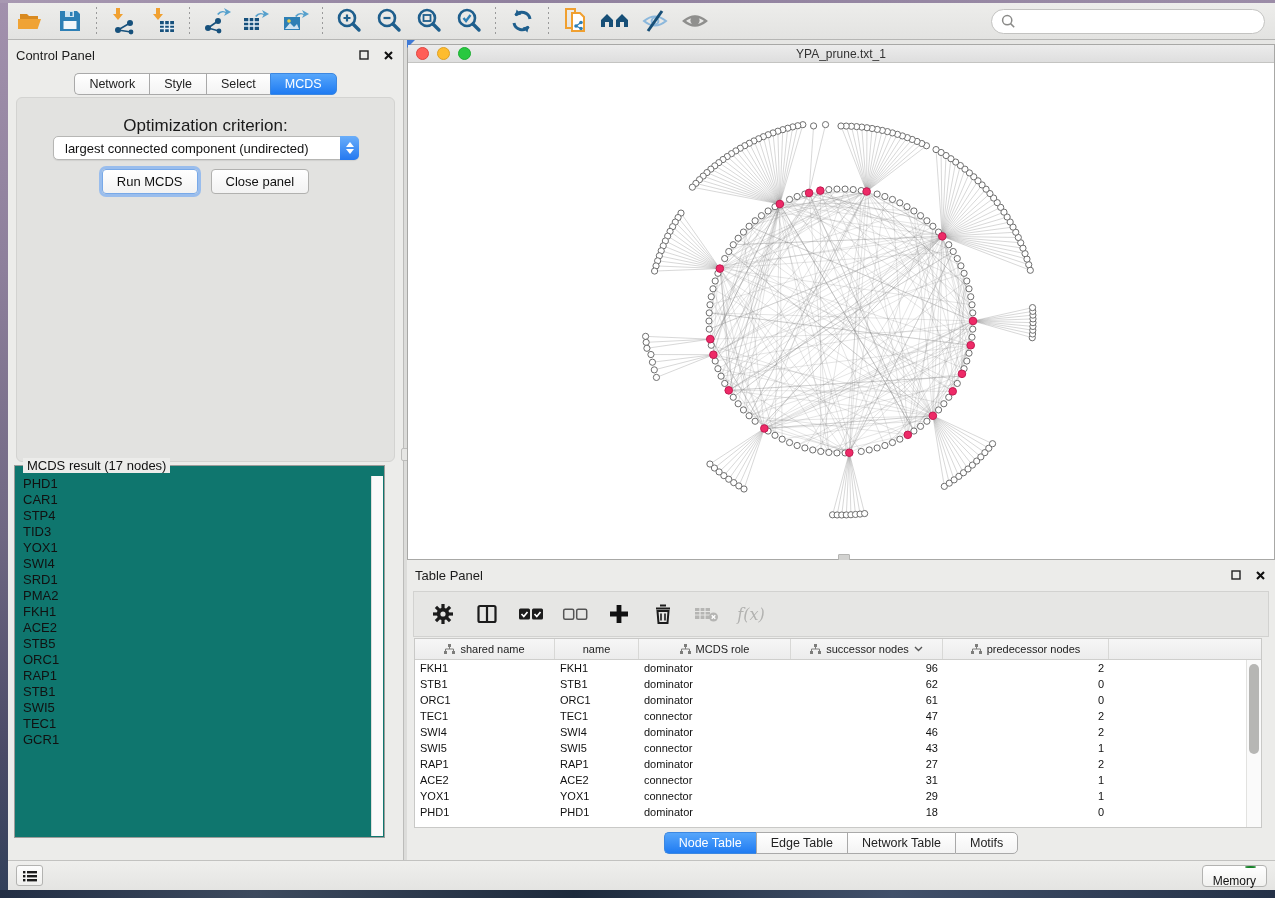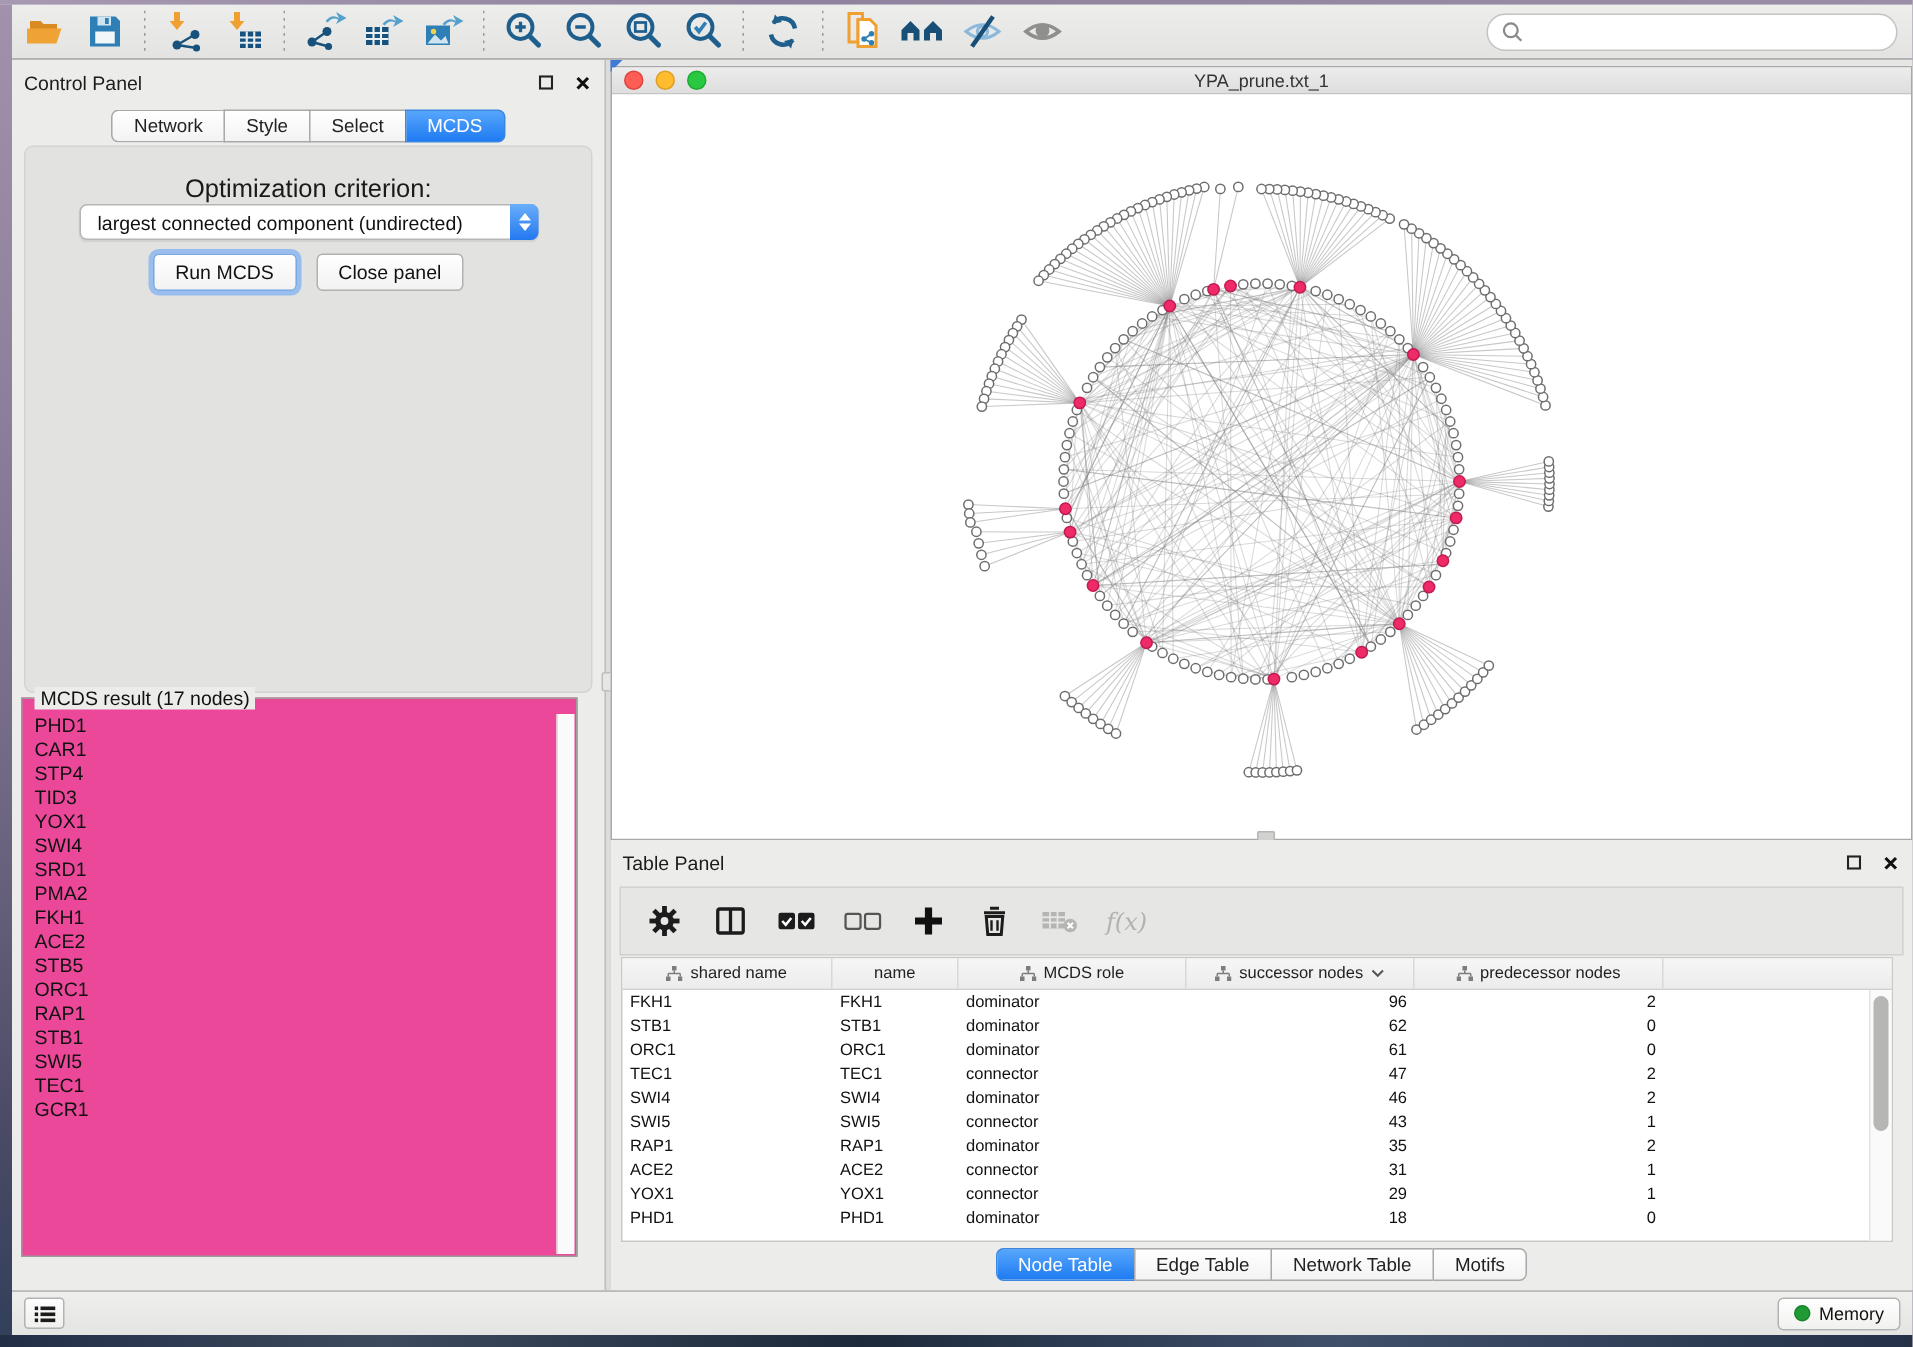--- a/index.html
+++ b/index.html
@@ -56,21 +56,21 @@
                 align-items:center; justify-content:center; gap:2px; }
   .combo-step .up { width:0;height:0;border-left:4px solid transparent;border-right:4px solid transparent;border-bottom:5px solid #fff; }
   .combo-step .dn { width:0;height:0;border-left:4px solid transparent;border-right:4px solid transparent;border-top:5px solid #fff; }
   .cp-buttons { position:absolute; left:0; top:71px; width:100%; display:flex; justify-content:center; gap:13px; }
   .mac-btn { font-size:13px; color:#111; background:linear-gradient(#ffffff,#f2f2f2);
              border:1px solid #b1b1af; border-radius:4px; padding:4px 14px; cursor:pointer;
              font-family:"Liberation Sans",sans-serif; }
   .mac-btn.focused { box-shadow:0 0 0 3px rgba(105,165,245,.6); border-color:#78a9e8; }
 
   .mcds-fieldset { position:absolute; left:6px; top:425px; width:371px; height:373px;
-                   border:1px solid #9c9c9a; background:#ec4899; }
+                   border:1px solid #9c9c9a; background:#0f766e; }
   .mcds-legend { position:absolute; left:8px; top:-8px; background:#ececea; padding:0 4px;
                  font-size:13px; color:#111; }
   .mcds-list { position:absolute; left:1px; top:10px; right:13px; bottom:1px; overflow:hidden; }
   .mcds-item { font-size:13px; color:#111; line-height:16px; padding-left:7px; cursor:default; }
   .mcds-scroll { position:absolute; right:1px; top:10px; width:12px; bottom:1px;
                  background:#fafafa; border-left:1px solid #ddddda; }
 
   
   .v-split { position:absolute; left:404px; top:40px; width:3px; height:820px; background:#dcdcda; }
   .v-split .grip { position:absolute; left:-3px; top:408px; width:9px; height:13px;
@@ -122,21 +122,21 @@
   .c0 { width:140px; } .c1 { width:84px; } .c2 { width:152px; } .c3 { width:152px; } .c4 { width:166px; }
   .cfill { flex:1; border-right:none !important; }
 
   
   .status-bar { position:absolute; left:8px; top:860px; width:1267px; height:30px;
                 background:linear-gradient(#efefed,#e4e4e2); border-top:1px solid #c2c2c0;
                 display:flex; align-items:center; padding:0 8px; }
   .sb-left { width:27px; height:21px; background:linear-gradient(#fdfdfd,#f0f0ee); border:1px solid #b3b3b1;
              border-radius:3px; display:flex; align-items:center; justify-content:center; cursor:pointer; }
   .sb-mem { margin-left:auto; height:22px; background:linear-gradient(#ffffff,#f1f1ef); border:1px solid #b3b3b1;
-            border-radius:4px; display:flex; align-items:center; gap:6px; padding:0 10px; cursor:pointer; }
+            border-radius:4px; display:flex; align-items:flex-end; gap:6px; padding:0 10px; cursor:pointer;flex-direction:column; }
   .mem-dot { width:11px; height:11px; border-radius:50%; background:#1f9a35; border:1px solid #178229; }
   .sb-mem span { font-size:12px; color:#111; }
 </style>
 </head>
 <body>
 
 <div class="app">
   <div class="wall-top"></div>
 
   <div class="toolbar">
@@ -1140,21 +1140,21 @@
               <div class="td c0">SWI5</div>
               <div class="td c1">SWI5</div>
               <div class="td c2">connector</div>
               <div class="td c3 num">43</div>
               <div class="td c4 num">1</div>
             </div>
           <div class="tr">
               <div class="td c0">RAP1</div>
               <div class="td c1">RAP1</div>
               <div class="td c2">dominator</div>
-              <div class="td c3 num">35</div>
+              <div class="td c3 num">27</div>
               <div class="td c4 num">2</div>
             </div>
           <div class="tr">
               <div class="td c0">ACE2</div>
               <div class="td c1">ACE2</div>
               <div class="td c2">connector</div>
               <div class="td c3 num">31</div>
               <div class="td c4 num">1</div>
             </div>
           <div class="tr">

